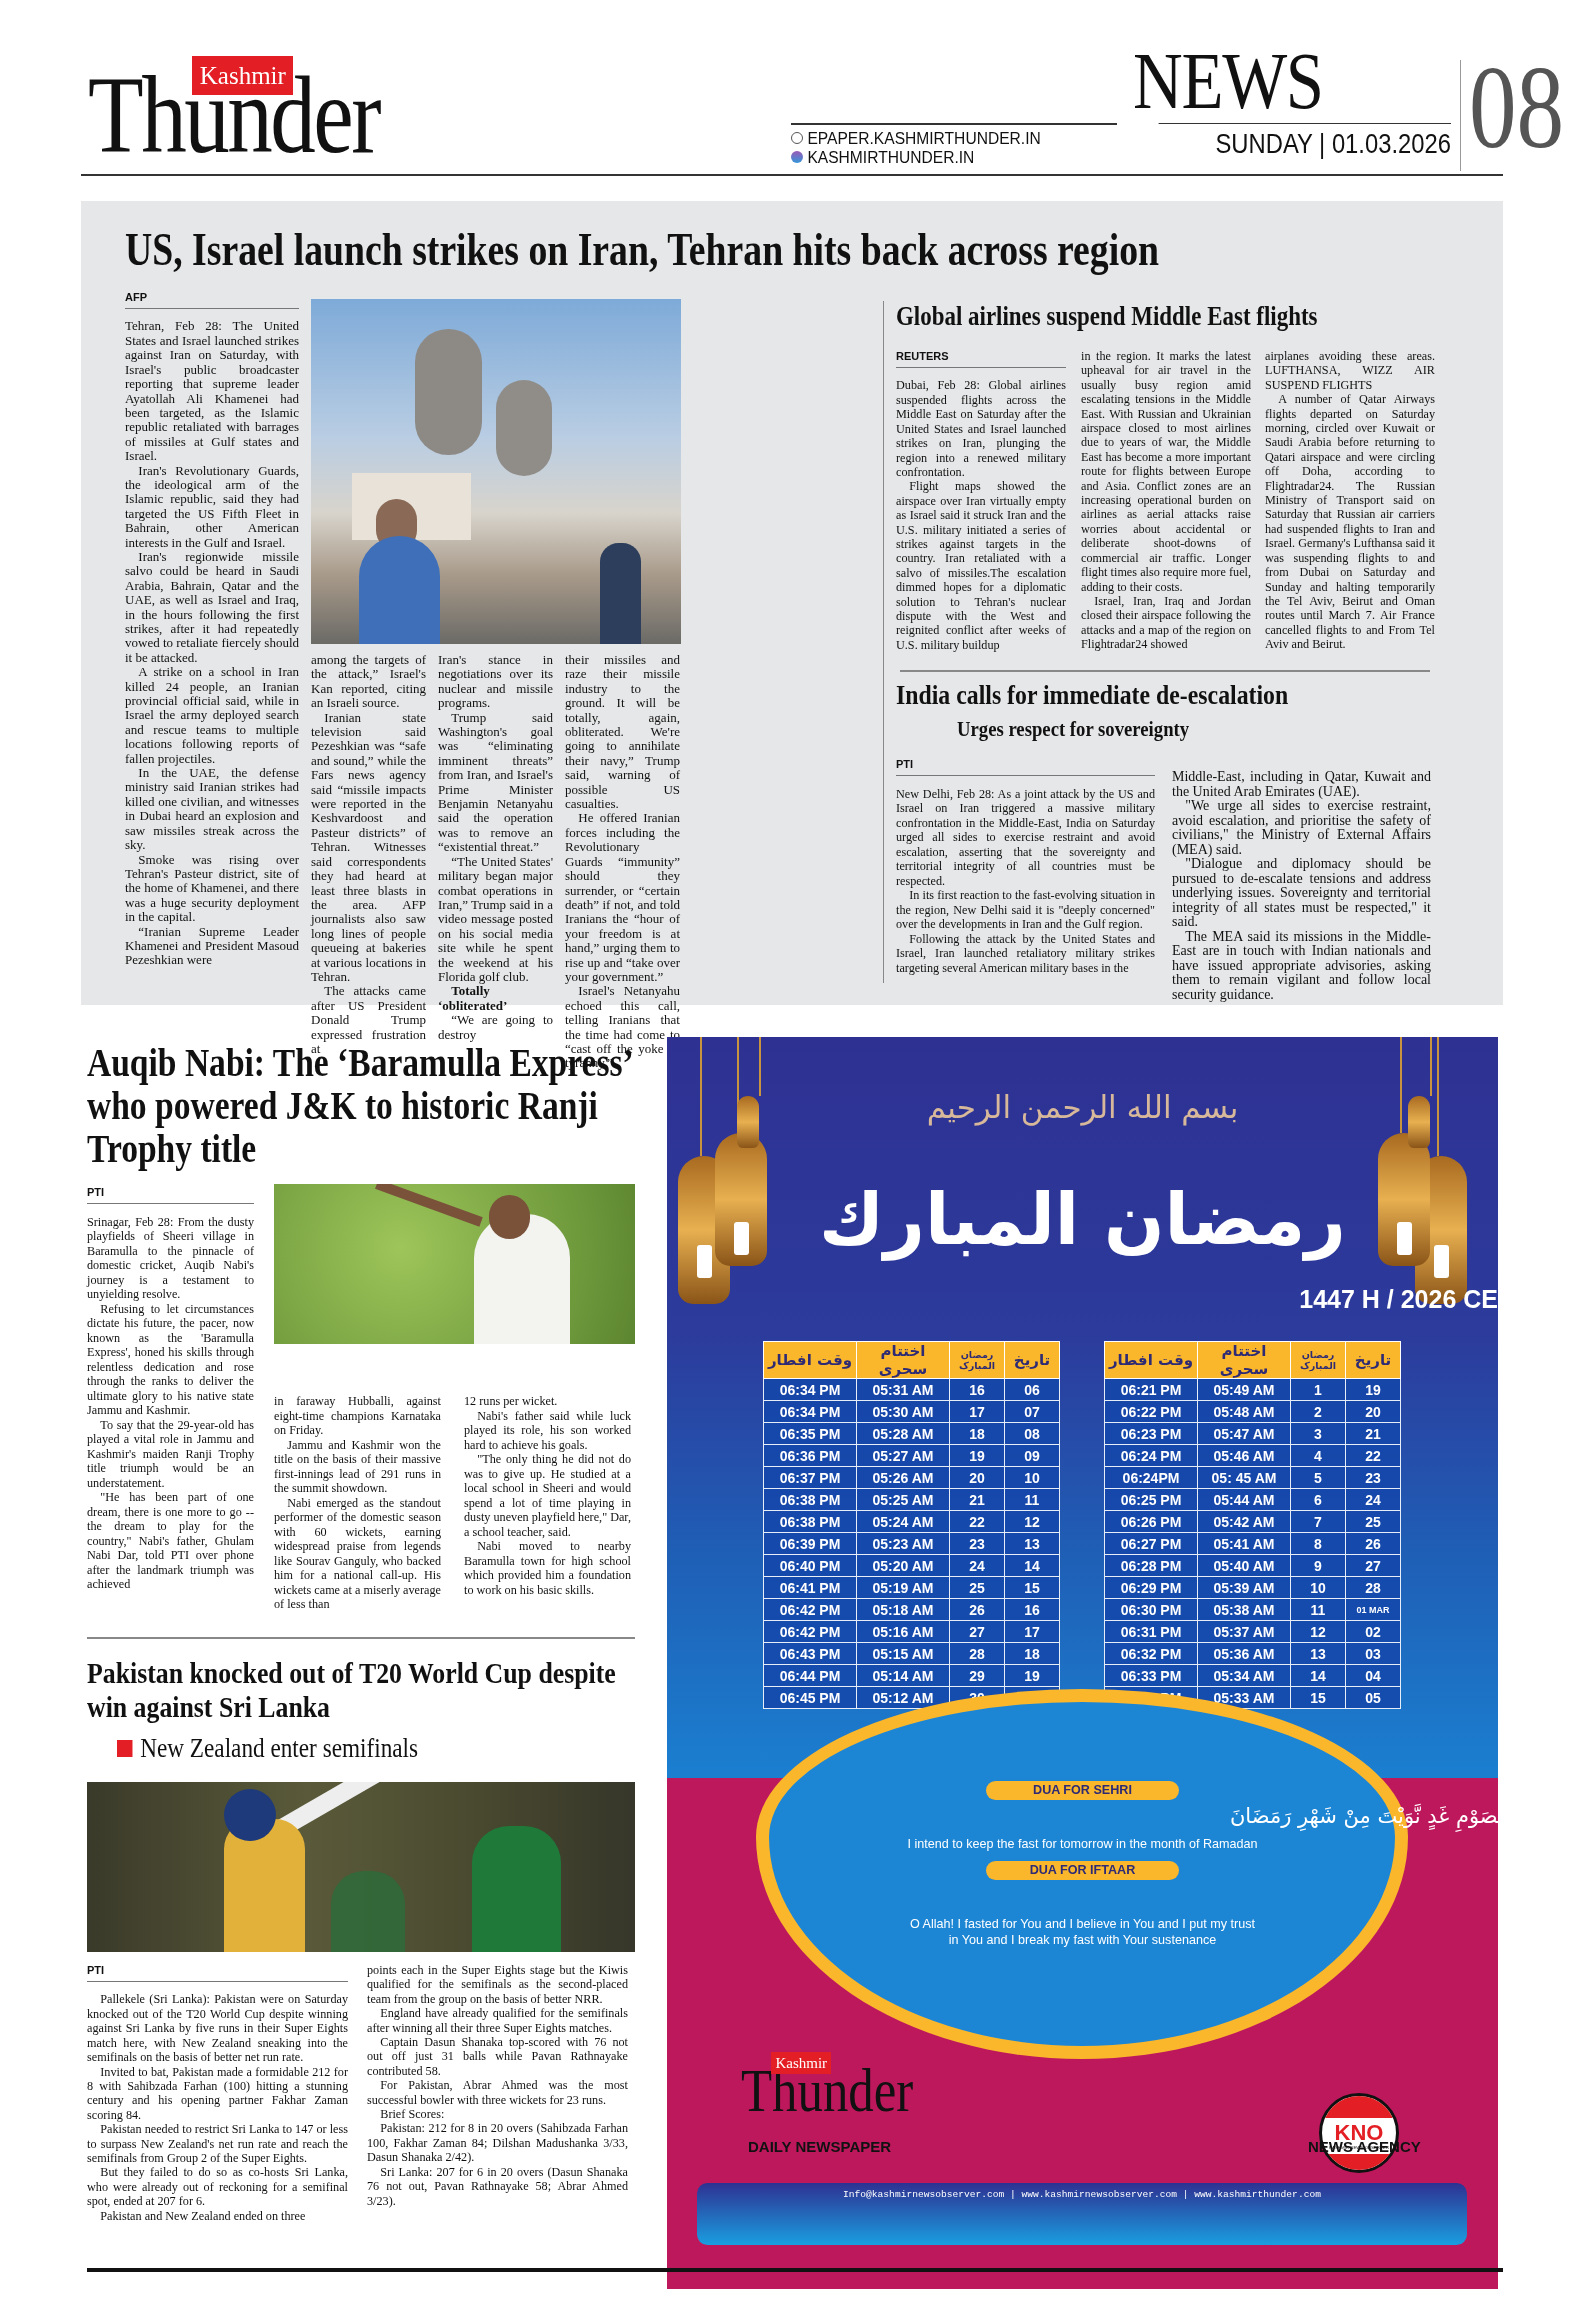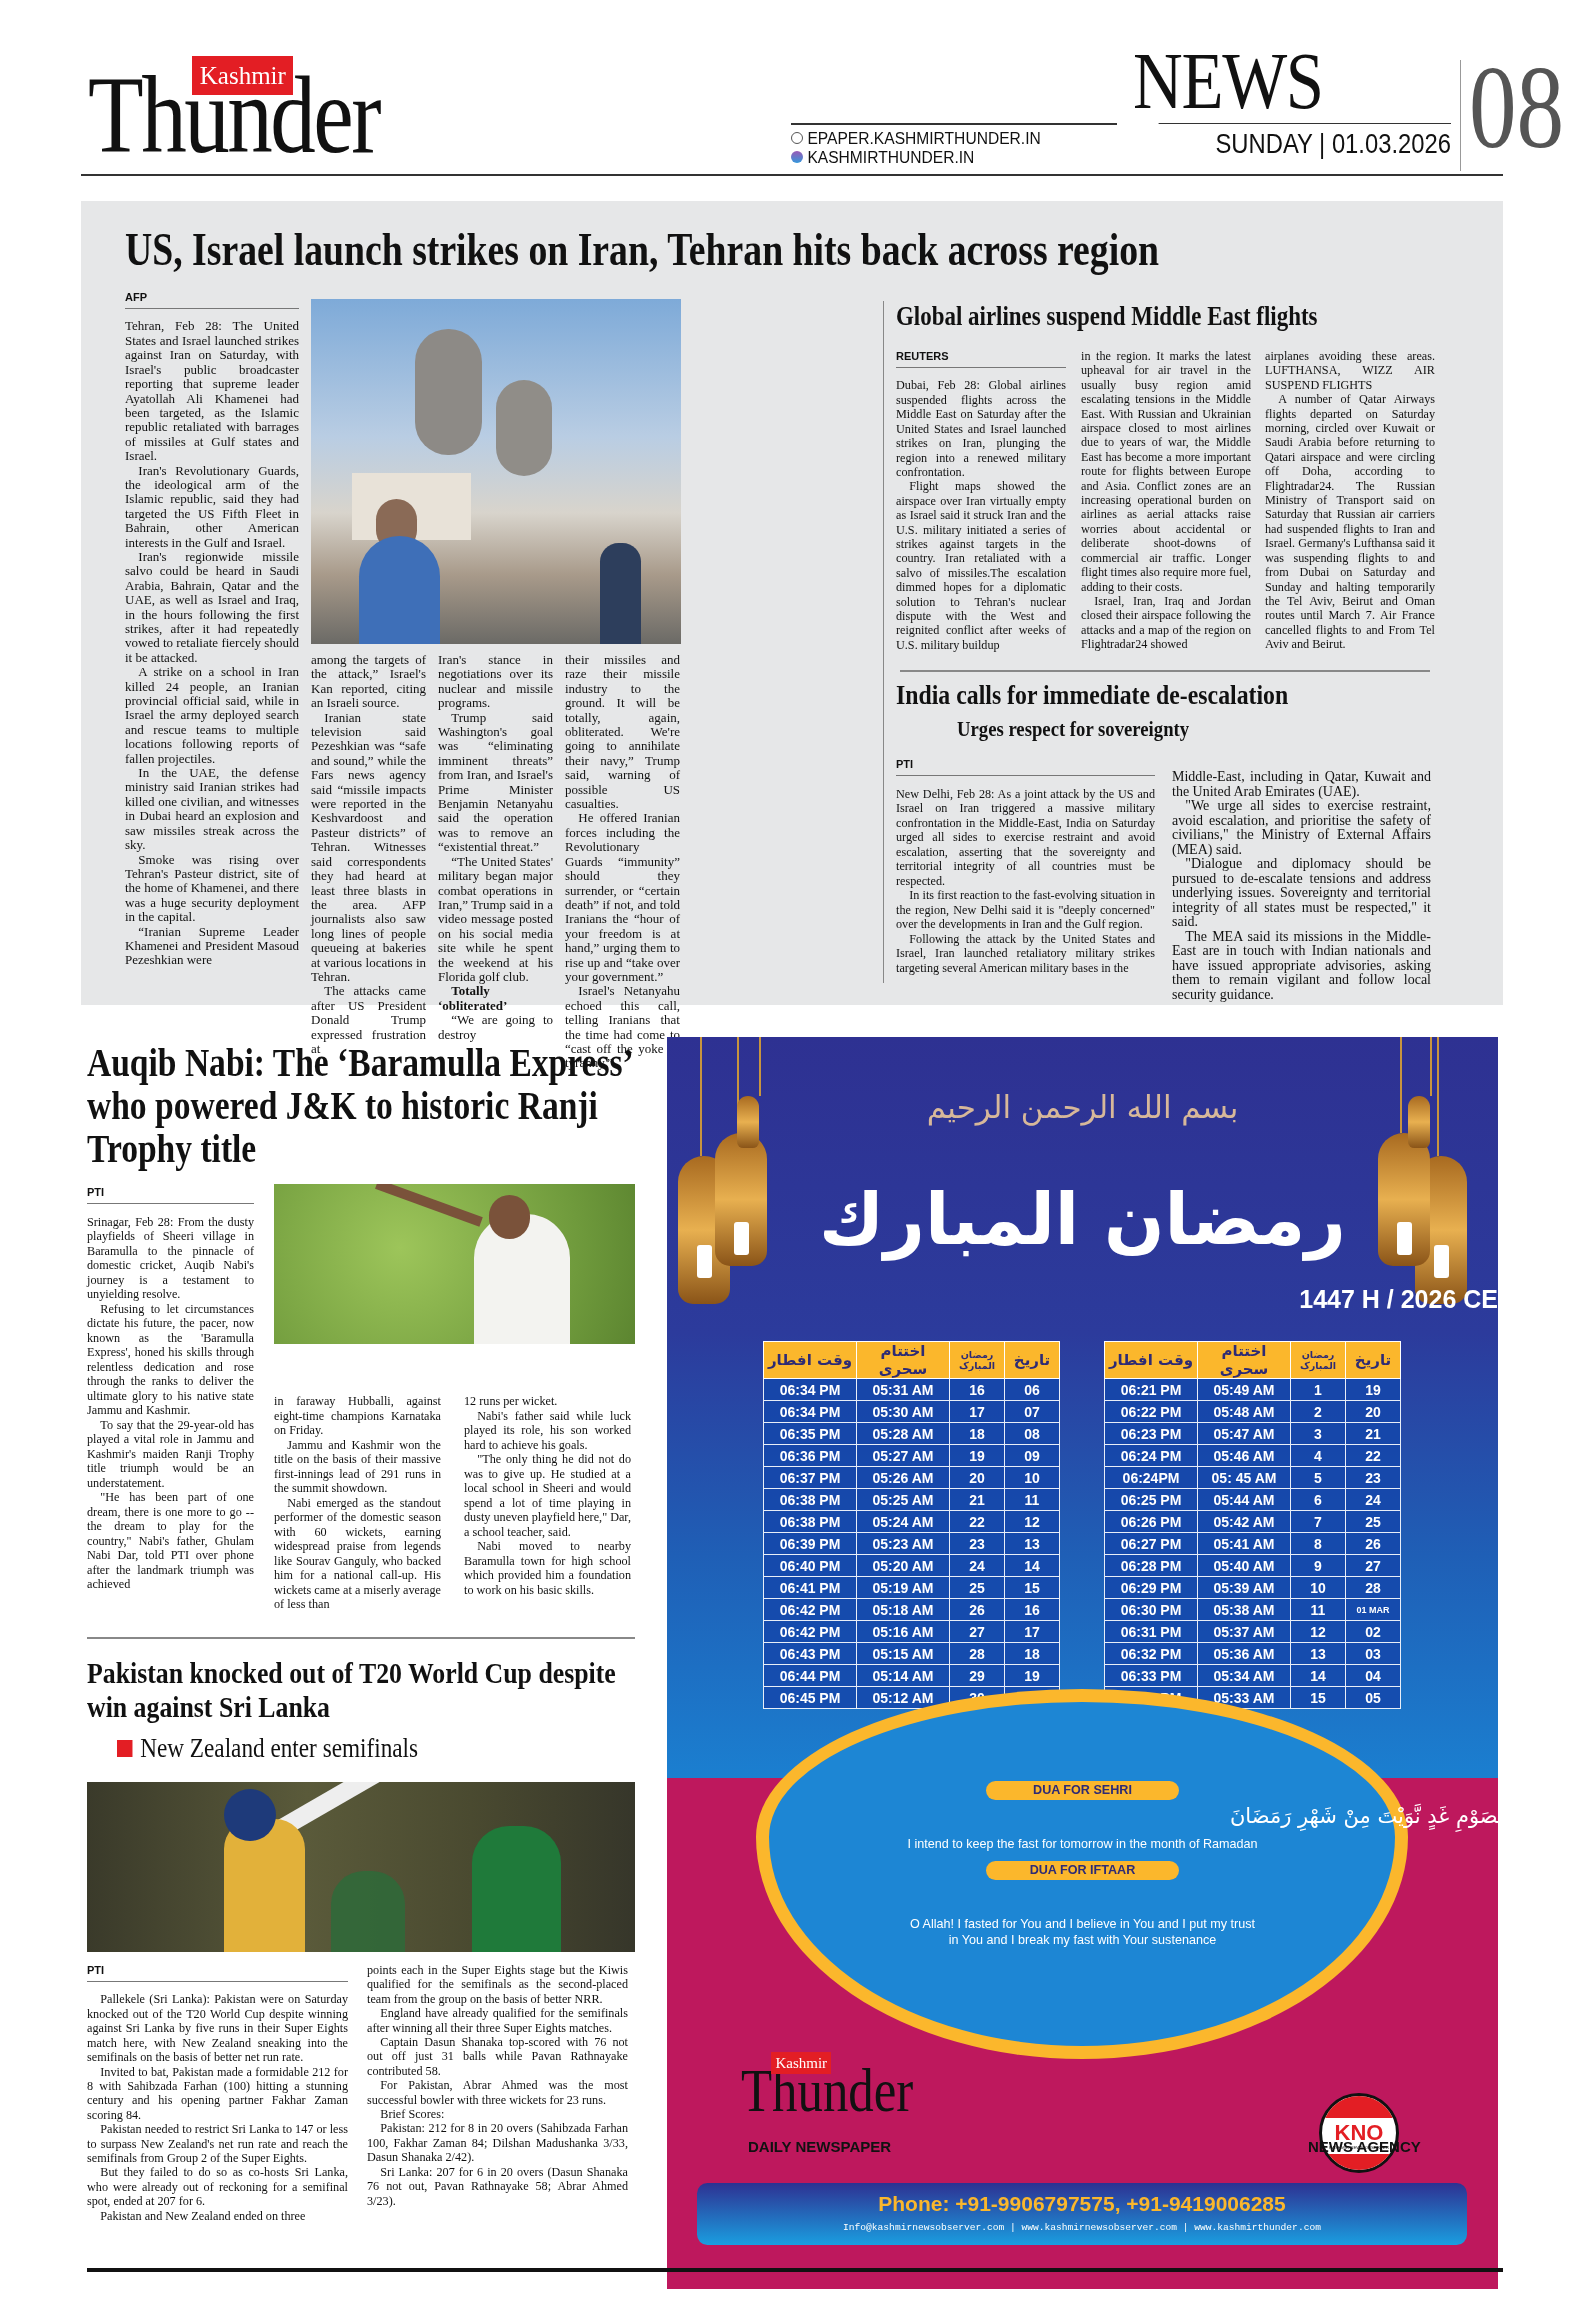--- a/index.html
+++ b/index.html
@@ -486,19 +486,18 @@
   <div class="ad-dn">DAILY NEWSPAPER</div>
   <div class="kno">
     <div class="band" style="top:0"></div>
     <div class="txt">KNO</div>
     <div class="sub">KASHMIR NEWS OBSERVER</div>
     <div class="band" style="top:58px"></div>
   </div>
   <div class="ad-na">NEWS AGENCY</div>
 
   <div class="ad-phone">
-    <div class="p">Phone: +91-9906797575, +91-9419006285</div>
     <div class="w">Info@kashmirnewsobserver.com | www.kashmirnewsobserver.com | www.kashmirthunder.com</div>
   </div>
 </aside>
 
 <div class="bottom-rule"></div>
 
 
 </body></html>

